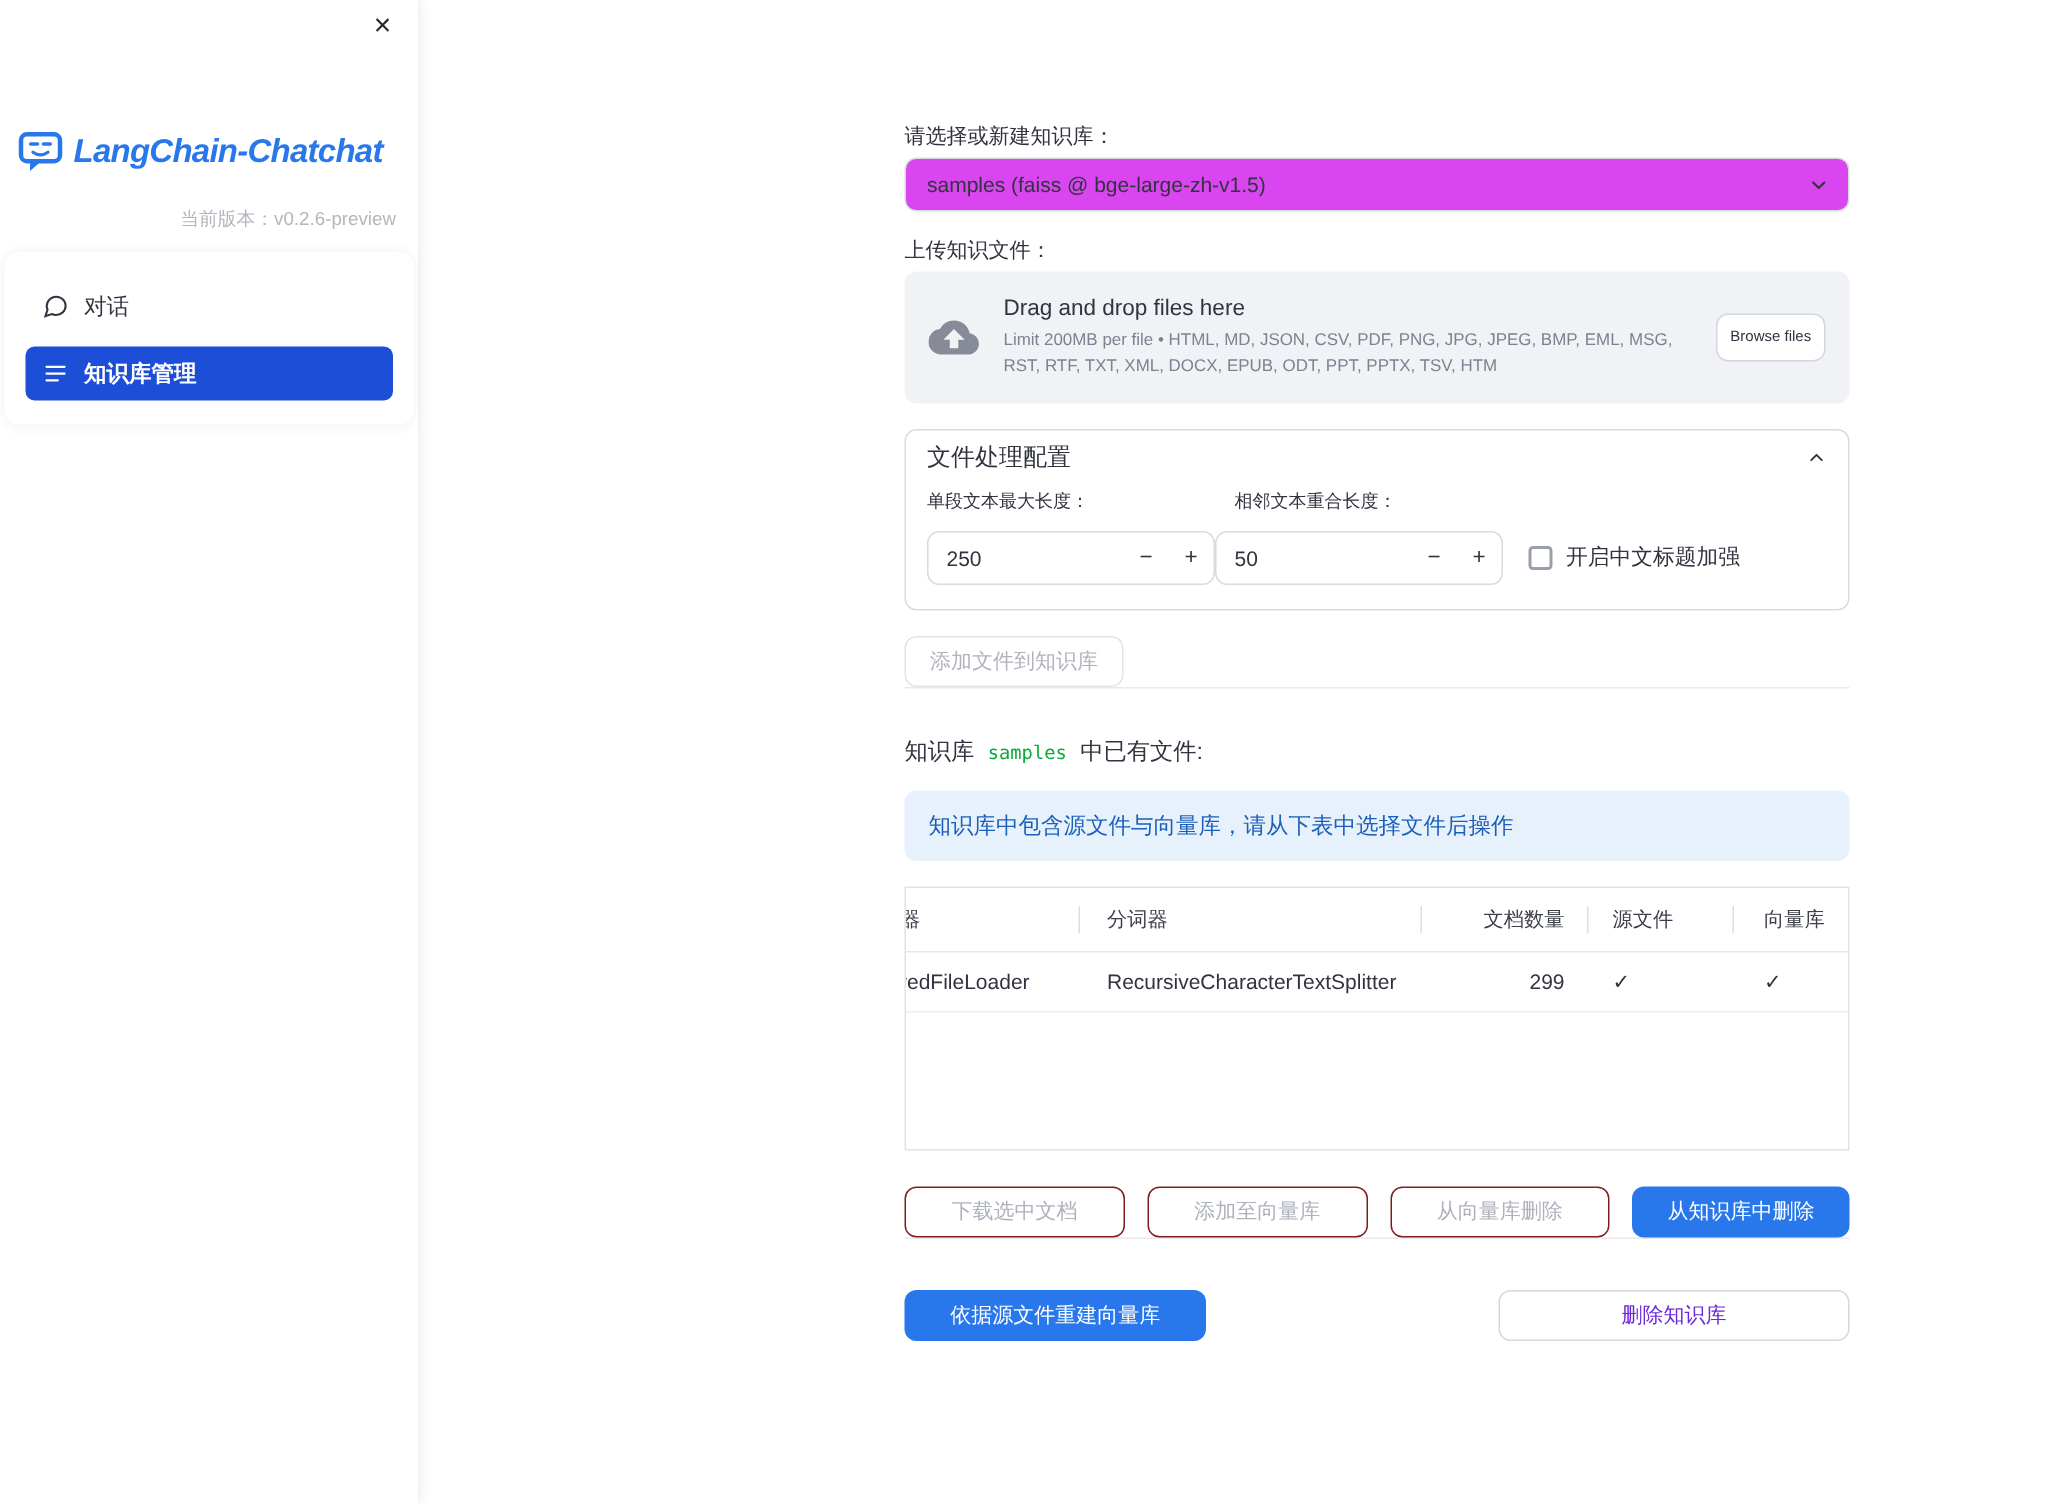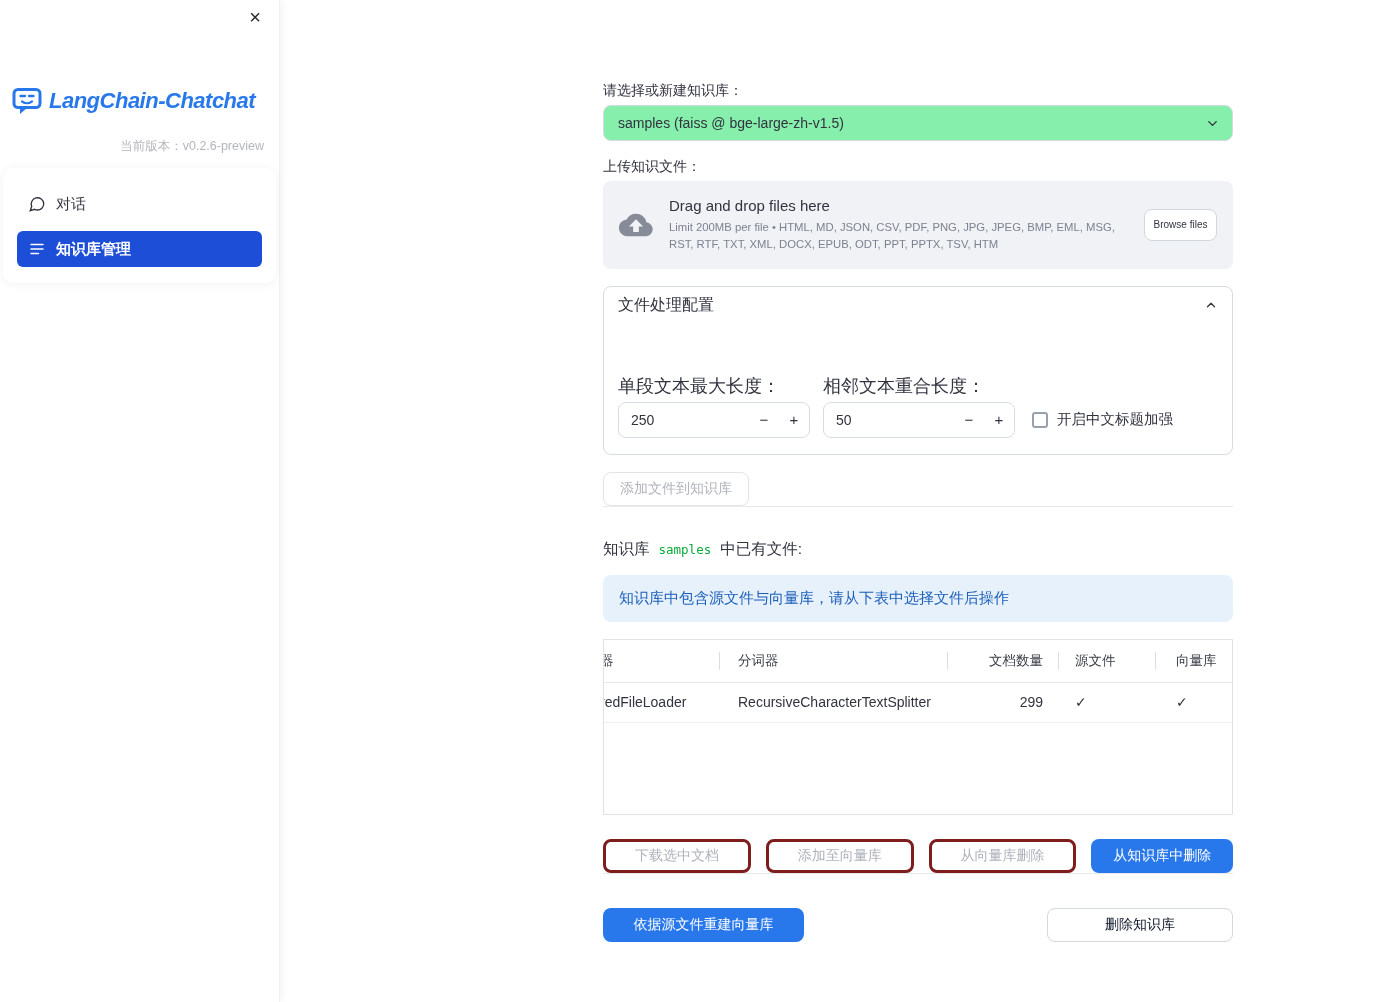--- a/index.html
+++ b/index.html
@@ -42,21 +42,21 @@
   .menu-item:last-child { margin-bottom:0; }
   .menu-item.active { background:#1d4ed8; color:#ffffff; font-weight:600;font-family:Liberation Mono, monospace; }
   .mi-icon { display:flex; align-items:center; }
 
   
   .main { position:absolute; left:603px; top:0; width:630px; padding-top:82px; }
   .field-label { display:block; font-size:14px; color:#31333f; height:20px; }
 
   .selectbox {
     margin-top:3px; height:36px; border:1px solid #d5dae3; border-radius:8px;
-    background:#86efac; display:flex; align-items:center; justify-content:space-between;
+    background:#d946ef; display:flex; align-items:center; justify-content:space-between;
     padding:0 12px 0 14px; cursor:pointer;
   }
   .selectbox .sel-val { font-size:14px; color:#31333f; }
 
   .upload-label { margin-top:17px; }
   .dropzone {
     margin-top:3px; min-height:87px; background:#f0f2f6; border-radius:8px;
     padding:16px; display:flex; align-items:center; gap:16px;
   }
   .dz-texts { flex:1; }
@@ -67,36 +67,36 @@
     padding:7px 8px; font-size:10px; color:#31333f; line-height:1.6;
     cursor:pointer; text-align:center; font-family:inherit;
   }
 
   .expander { margin-top:17px; border:1px solid #d7dbe2; border-radius:8px; background:#fff; }
   .exp-header {
     height:37px; display:flex; align-items:center; justify-content:space-between;
     padding:0 14px; cursor:pointer; font-size:16px;
   }
   .exp-body { padding:2px 14px 16px; }
-  .cfg-labels { display:flex; font-size:18px; height:20px;margin-top:48px; }
+  .cfg-labels { display:flex; font-size:12px; height:20px; }
   .cfg-labels .l1 { width:205px; }
   .cfg-row { display:flex; align-items:center; margin-top:8px; }
   .numbox {
     width:192px; height:36px; border:1px solid #d7dbe2; border-radius:8px;
     display:flex; align-items:stretch; background:#fff; overflow:hidden;
   }
   .numbox input {
     flex:1; min-width:0; border:none; outline:none; background:transparent;
     font-size:14px; color:#31333f; padding:0 0 0 12px; font-family:inherit;
   }
   .step {
     width:30px; background:none; border:none; font-size:15px; color:#31333f;
     cursor:pointer; display:flex; align-items:center; justify-content:center; padding:0;
   }
-  .numbox.second { margin-left:13px; }
+  .numbox.second { }
   .cb-wrap { margin-left:17px; display:flex; align-items:center; gap:9px; cursor:pointer; }
   .cb-box { width:16px; height:16px; border:2px solid #9aa0ab; border-radius:3px; background:#fff; }
   .cb-label { font-size:14.5px; }
 
   .add-btn {
     margin-top:17px; height:34px; padding:0 16px; display:inline-flex; align-items:center;
     background:#fff; border:1px solid #e3e4e8; border-radius:8px;
     font-size:14px; color:#b0b3bc; cursor:not-allowed; font-family:inherit;
   }
 
@@ -135,31 +135,31 @@
   .c1 { width:116px; padding-left:0; text-indent:-4px; overflow:hidden; white-space:nowrap; }
   .c2 { width:228px; padding-left:18px; }
   .c3 { width:111px; justify-content:flex-end; text-align:right; padding-right:16px; display:flex; }
   .c4 { width:97px; padding-left:16px; }
   .c5 { flex:1; padding-left:20px; }
 
   .actions { margin-top:24px; display:flex; gap:15px; }
   .abtn {
     flex:1; height:34px; border-radius:8px; font-size:14px; font-family:inherit;
     display:flex; align-items:center; justify-content:center;
-    background:#fff; border:3px solid #7f1d1d; color:#aeb2bb; cursor:not-allowed;
+    background:#fff; border:1px solid #7f1d1d; color:#aeb2bb; cursor:not-allowed;
   }
   .abtn.primary { background:#2878ec; border:none; color:#fff; cursor:pointer; }
 
   .footer { margin-top:34px; display:flex; justify-content:space-between; }
   .fbtn {
     height:34px; border-radius:8px; font-size:14px; font-family:inherit; cursor:pointer;
     display:flex; align-items:center; justify-content:center;
   }
   .fbtn.rebuild { width:201px; background:#2878ec; border:none; color:#fff; }
-  .fbtn.delete { width:186px; background:#fff; border:1px solid #d5d8de; color:#0f172a; }
+  .fbtn.delete { width:234px; background:#fff; border:1px solid #d5d8de; color:#6d28d9; }
 </style>
 </head>
 <body>
 
 <aside class="sidebar">
   <button class="sb-close">×</button>
 
   <div class="logo-row">
     <span class="mi-icon">
       <svg width="30" height="28" viewBox="0 0 30 28">

